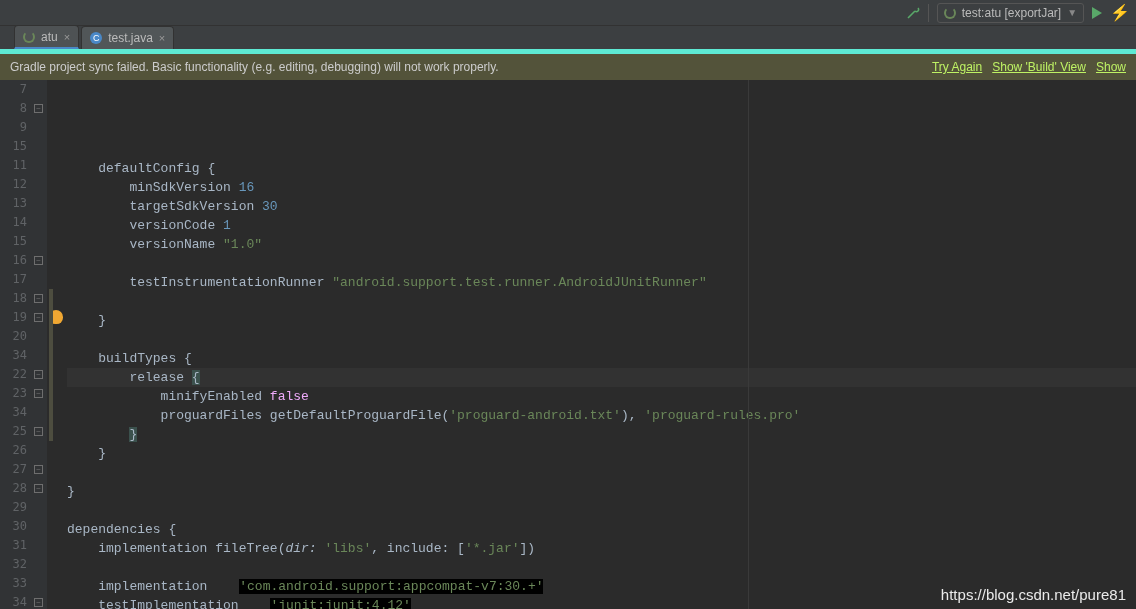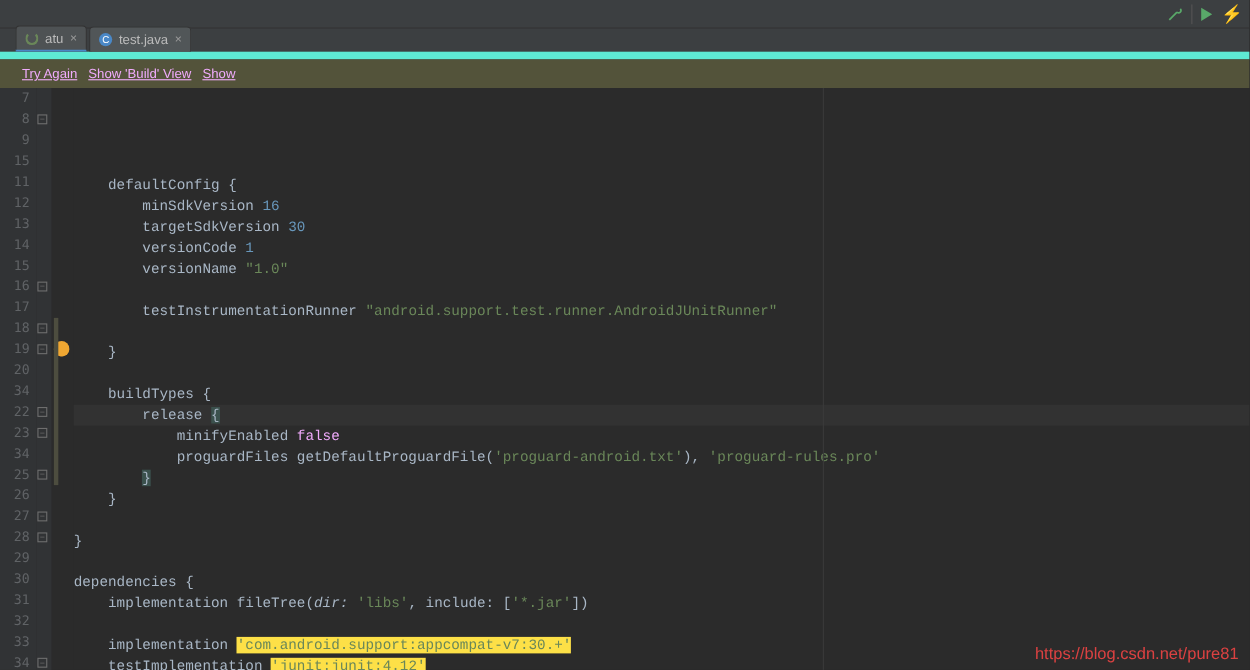--- a/index.html
+++ b/index.html
@@ -50,21 +50,21 @@
   border-left:10px solid #59a869;
 }
 .bolt { color:#777; font-size:16px; }
 .tabs-bar {
   height: 28px;
   background: #3c3f41;
   display: flex;
   align-items: flex-end;
   padding-left: 14px;
   gap: 2px;
-  border-bottom: 7px solid #5eead4;
+  border-bottom: 5px solid #5eead4;
 }
 .tab {
   display:flex;align-items:center;gap:6px;
   padding: 4px 8px 4px 8px;
   font-size:12px;
   color:#bbb;
   background:#515658;
   border-top-left-radius:4px;
   border-top-right-radius:4px;
   border:1px solid #323232;
@@ -81,21 +81,21 @@
 .tab .tab-icon.java {
   width:12px;height:12px;background:#4a88c7;border-radius:50%;
   color:#fff;font-size:9px;display:flex;align-items:center;justify-content:center;
 }
 .tab .close { color:#999;font-size:11px; }
 .notif-bar {
   height:26px;background:#53533a;display:flex;align-items:center;
   padding:0 10px;color:#cccccc;font-size:12px;
 }
 .notif-bar .msg { flex:1; }
-.notif-bar .link { color:#f0abfc;text-decoration:underline;margin-left:10px;cursor:pointer; }
+.notif-bar .link { color:#bef264;text-decoration:underline;margin-left:10px;cursor:pointer; }
 .editor {
   position:absolute;top:80px;left:0;right:0;bottom:0;
   display:flex;background:#2b2b2b;
 }
 .gutter {
   width:33px;background:#313335;text-align:right;
   padding-right:6px;font-family:Consolas,monospace;font-size:12px;
   color:#606366;
 }
 .gutter div { height:19px;line-height:19px; }
@@ -118,59 +118,65 @@
 .code .line { height:19px;line-height:19px; }
 .code .line.hl { background:#323232; }
 .code .hl-region {
   position:absolute;left:-18px;top:calc(19px * 11);width:4px;
   height:calc(19px * 8);background:#4d4d3f;
 }
 .kw { color:#f0abfc; }
 .str { color:#6a8759; }
 .num { color:#6897bb; }
 .ident { color:#a9b7c6;font-style:italic; }
-.strwarn { color:#6a8759;background:#fde047; }
+.strwarn { color:#6a8759;background:#000000;margin-left:24px; }
 .brace-hl { background:#3b514d; }
 .vline {
   position:absolute;top:0;left:681px;width:1px;bottom:0;
   background:#3a3a3a;
 }
 .watermark {
-  position:absolute;right:10px;bottom:6px;color:#ef4444;
+  position:absolute;right:10px;bottom:6px;color:#ffffff;
   font-size:15px;font-family:Arial,sans-serif;opacity:0.9;
 }
 </style>
 </head>
 <body>
 
 <div class="toolbar-top">
   <span class="icon wrench">
     <svg viewBox="0 0 14 14">
         <path d="M2 12 L9 5 M9 5 A2 2 0 1 0 12 2" fill="none" stroke="#59a869" stroke-width="1.6"></path>
       </svg>
   </span>
   <span class="sep"></span>
+  <div class="run-config">
+    <span class="gradle-ring refresh"></span>
+    <span>test:atu [exportJar]</span>
+    <span class="chev">▼</span>
+  </div>
   <span class="play-tri"></span>
   <span class="bolt">⚡</span>
 </div>
 
 <div class="tabs-bar">
   <div class="tab active">
     <span class="tab-icon gradle"></span>
     <span>atu</span>
     <span class="close">×</span>
   </div>
   <div class="tab">
     <span class="tab-icon java">C</span>
     <span>test.java</span>
     <span class="close">×</span>
   </div>
 </div>
 
 <div class="notif-bar">
+  <span class="msg">Gradle project sync failed. Basic functionality (e.g. editing, debugging) will not work properly.</span>
   <span class="link">Try Again</span>
   <span class="link">Show 'Build' View</span>
   <span class="link">Show</span>
 </div>
 
 <div class="editor">
   <div class="gutter" id="gutter">
       <div>7</div>
       <div>8</div>
       <div>9</div>

